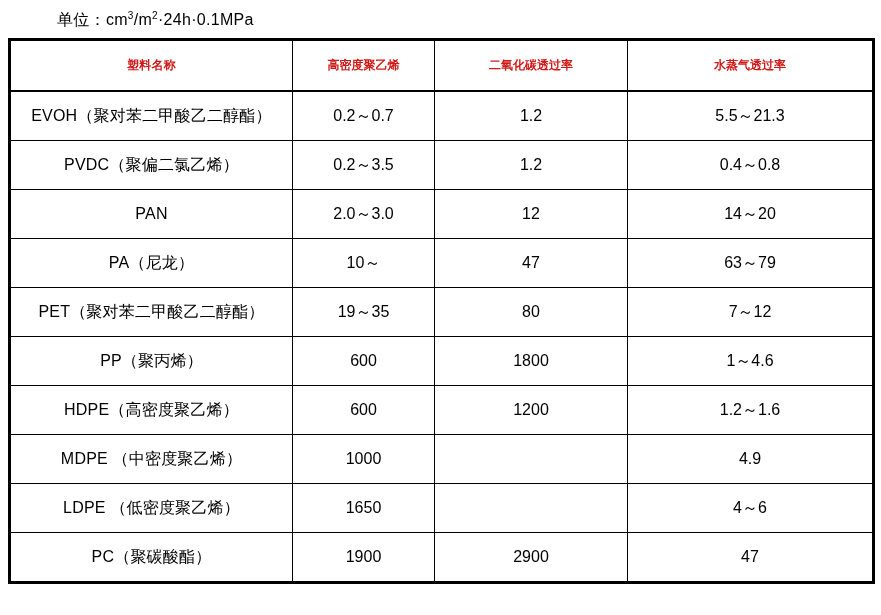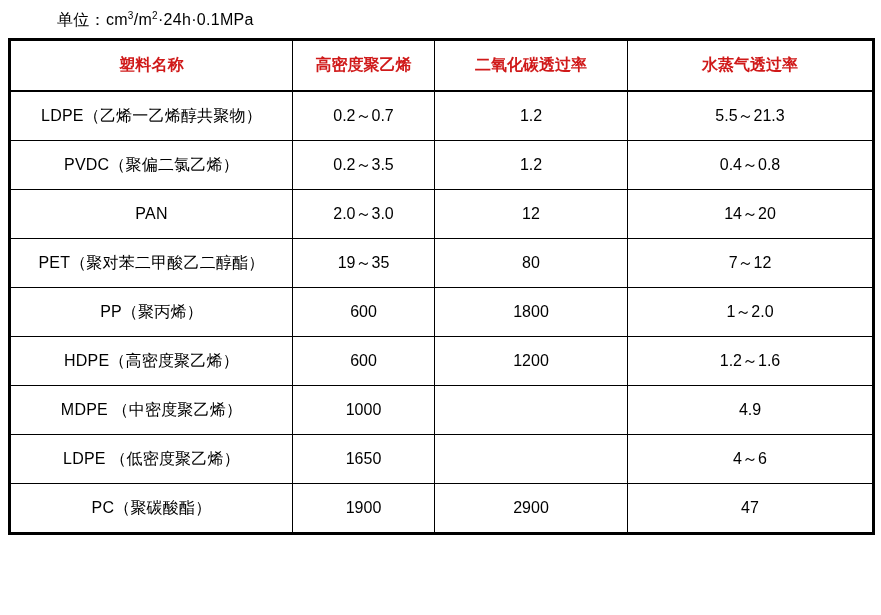--- a/index.html
+++ b/index.html
@@ -51,21 +51,21 @@
     text-align: center;
     vertical-align: middle;
     font-size: 16px;
     font-weight: normal;
     padding: 0;
     height: 48px;
   }
   table.data thead th {
     color: #d01a1a;
     font-weight: bold;
-    font-size: 16px;
+    font-size: 12px;
     height: 49px;
   }
   table.data thead tr {
     border-bottom: 2px solid #000;
   }
   table.data thead th {
     border-bottom: 2px solid #000;
   }
   col.c0 { width: 283px; }
   col.c1 { width: 142px; }
@@ -99,48 +99,54 @@
       <thead>
         <tr>
           <th class="name-cell">塑料名称</th>
           <th>高密度聚乙烯</th>
           <th>二氧化碳透过率</th>
           <th>水蒸气透过率</th>
         </tr>
       </thead>
       <tbody>
         <tr>
-          <td class="name-cell">LDPE（乙烯一乙烯醇共聚物）</td>
+          <td class="name-cell">EVOH（聚对苯二甲酸乙二醇酯）</td>
           <td class="val-cell">0.2～0.7</td>
           <td class="val-cell">1.2</td>
           <td class="val-cell">5.5～21.3</td>
         </tr>
         <tr>
           <td class="name-cell">PVDC（聚偏二氯乙烯）</td>
           <td class="val-cell">0.2～3.5</td>
           <td class="val-cell">1.2</td>
           <td class="val-cell">0.4～0.8</td>
         </tr>
         <tr>
           <td class="name-cell">PAN</td>
           <td class="val-cell">2.0～3.0</td>
           <td class="val-cell">12</td>
           <td class="val-cell">14～20</td>
         </tr>
         <tr>
+          <td class="name-cell">PA（尼龙）</td>
+          <td class="val-cell">10～</td>
+          <td class="val-cell">47</td>
+          <td class="val-cell">63～79</td>
+        </tr>
+        <tr>
           <td class="name-cell">PET（聚对苯二甲酸乙二醇酯）</td>
           <td class="val-cell">19～35</td>
           <td class="val-cell">80</td>
           <td class="val-cell">7～12</td>
         </tr>
         <tr>
           <td class="name-cell">PP（聚丙烯）</td>
           <td class="val-cell">600</td>
           <td class="val-cell">1800</td>
-          <td class="val-cell">1～2.0</td>
+          <td class="val-cell">1～4.6</td>
         </tr>
         <tr>
           <td class="name-cell">HDPE（高密度聚乙烯）</td>
           <td class="val-cell">600</td>
           <td class="val-cell">1200</td>
           <td class="val-cell">1.2～1.6</td>
         </tr>
         <tr>
           <td class="name-cell">MDPE （中密度聚乙烯）</td>
           <td class="val-cell">1000</td>

